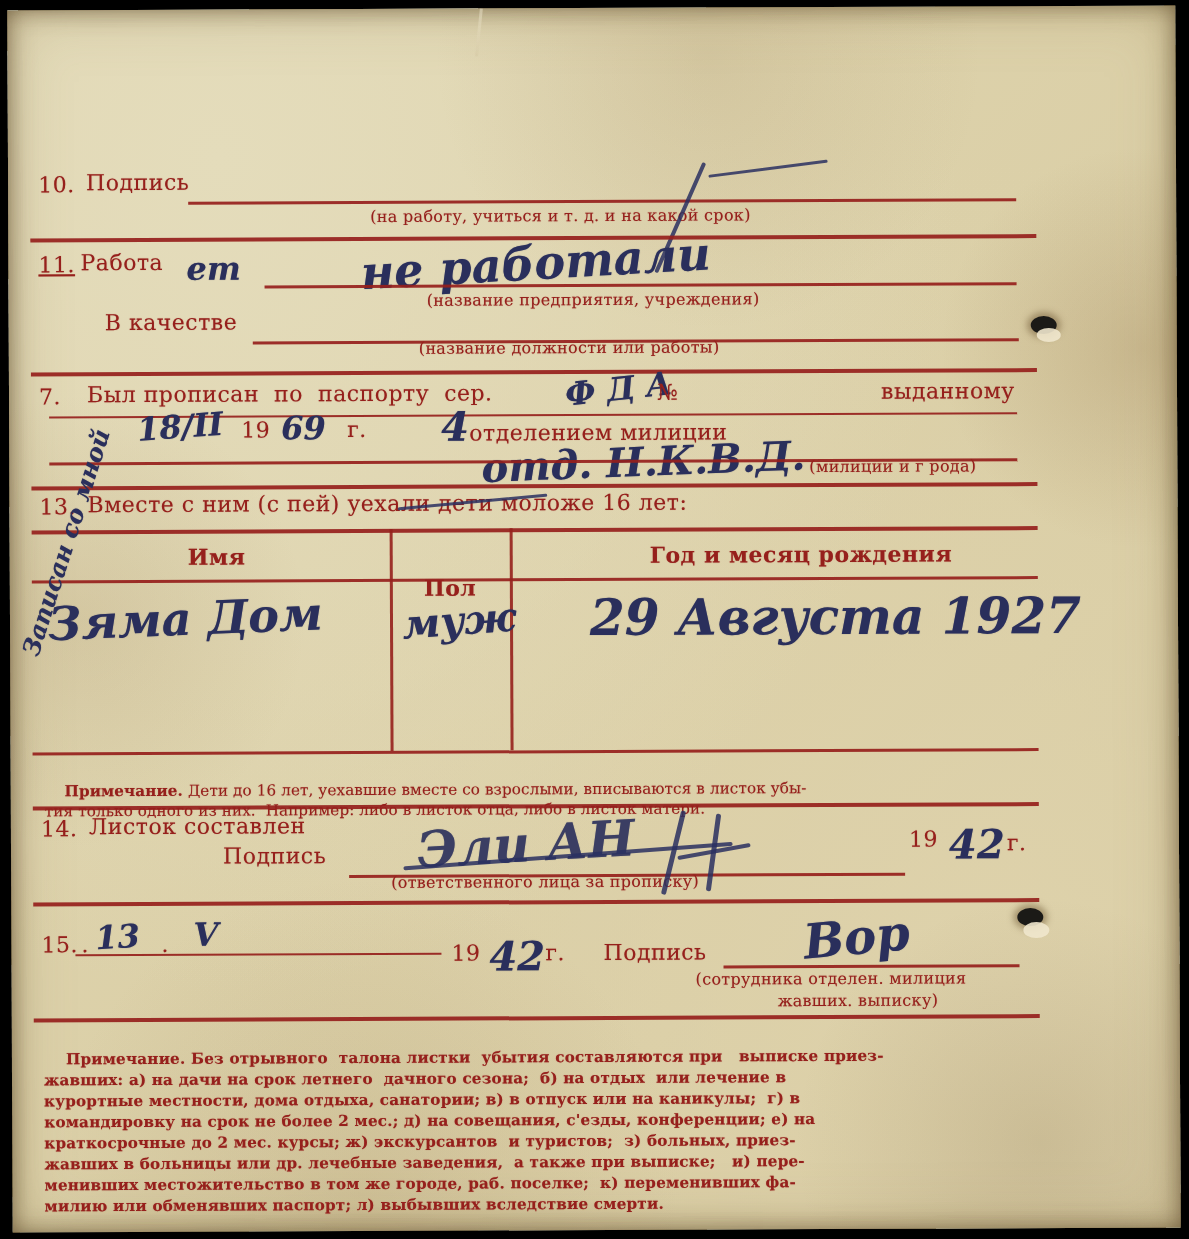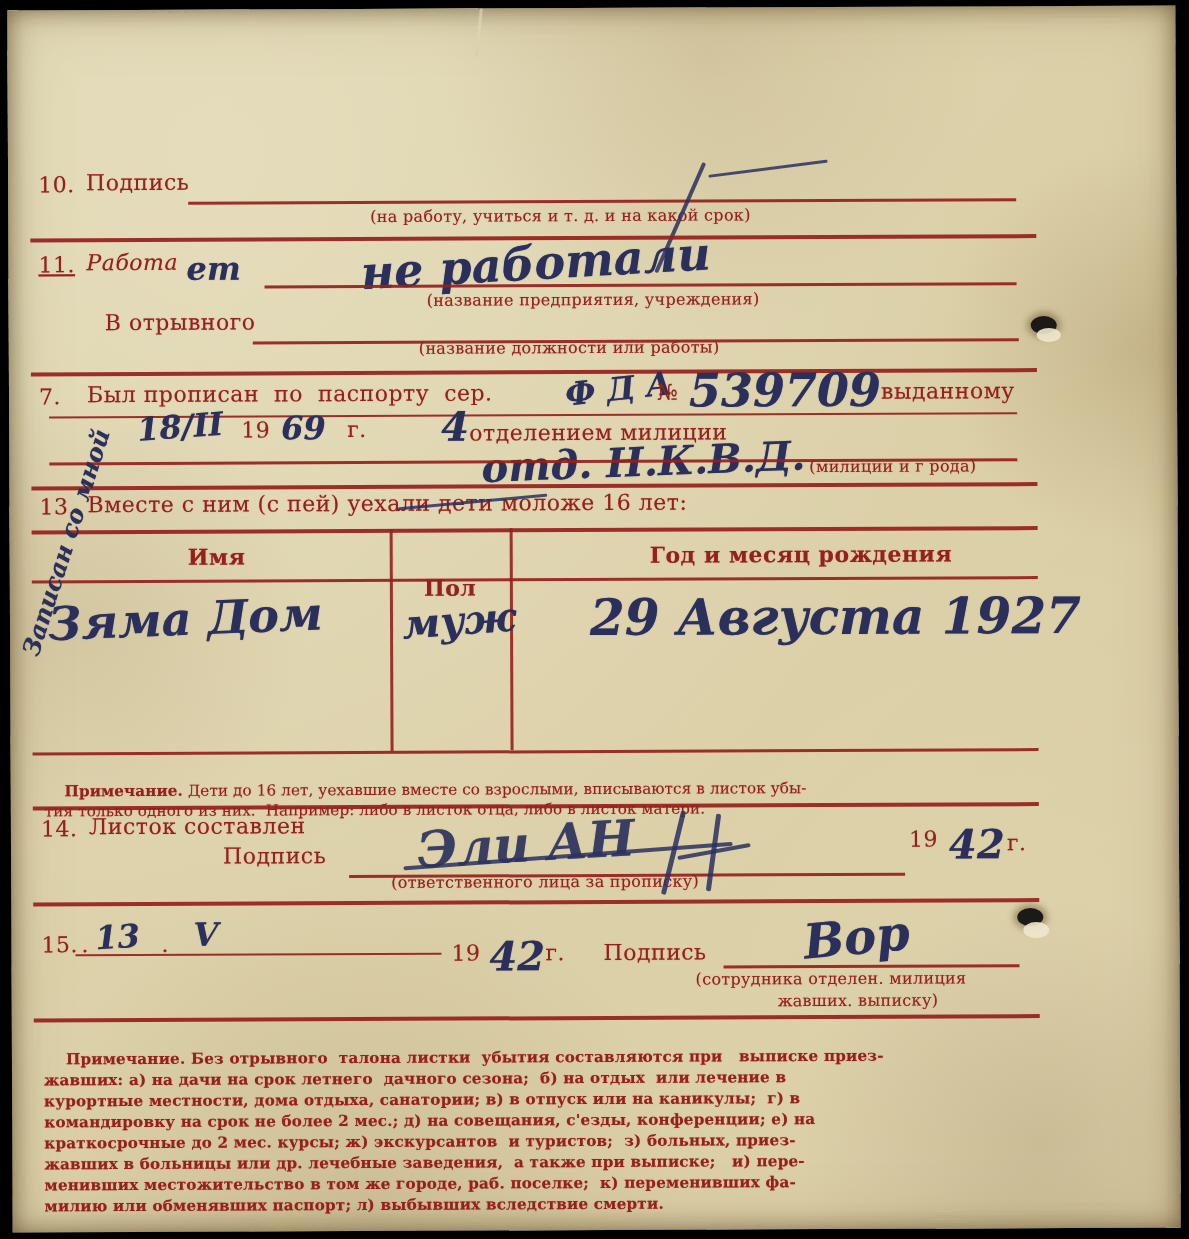--- a/index.html
+++ b/index.html
@@ -129,40 +129,39 @@
   <div class="ink lbl" style="left:78px;top:160px;">Подпись</div>
   <div class="rule med" style="left:180px;top:192px;width:828px;"></div>
   <div class="ink sub" style="left:362px;top:198px;">(на работу, учиться и т. д. и на какой срок)</div>
 
   <div class="stroke" style="left:670px;top:150px;width:4px;height:120px;transform:rotate(24deg);"></div>
   <div class="stroke" style="left:700px;top:160px;width:120px;height:3px;transform:rotate(-7deg);"></div>
 
   <div class="rule thick" style="left:22px;top:228px;width:1006px;"></div>
 
   <div class="ink lbl" style="left:30px;top:242px;text-decoration:underline;">11.</div>
-  <div class="ink lbl" style="left:78px;top:240px;font-style:italic;">Работа</div>
+  <div class="ink lbl" style="left:72px;top:240px;">Работа</div>
   <div class="hand md" style="left:178px;top:240px;">ет</div>
   <div class="hand xl" style="left:352px;top:228px;transform:rotate(-3deg);">не работали</div>
   <div class="rule med" style="left:256px;top:276px;width:752px;"></div>
   <div class="ink sub" style="left:418px;top:282px;">(название предприятия, учреждения)</div>
 
-  <div class="ink lbl" style="left:96px;top:300px;">В отрывного</div>
+  <div class="ink lbl" style="left:96px;top:300px;">В качестве</div>
   <div class="rule med" style="left:244px;top:332px;width:766px;"></div>
   <div class="ink sub" style="left:410px;top:330px;">(название должности или работы)</div>
 
   <div class="hole" style="left:1022px;top:310px;width:26px;height:18px;"></div>
   <div class="hole-hl" style="left:1028px;top:322px;width:24px;height:14px;"></div>
 
   <div class="rule thick" style="left:22px;top:362px;width:1006px;"></div>
 
   <div class="ink lbl" style="left:30px;top:374px;">7.</div>
   <div class="ink lbl" style="left:78px;top:372px;">Был прописан  по  паспорту  сер.</div>
   <div class="hand md" style="left:556px;top:362px;transform:rotate(-6deg);">Ф Д А</div>
   <div class="ink lbl" style="left:648px;top:372px;">№</div>
-  <div class="hand xl" style="left:680px;top:356px;">539709</div>
   <div class="ink lbl" style="left:872px;top:372px;">выданному</div>
 
   <div class="rule thin" style="left:40px;top:406px;width:968px;"></div>
 
   <div class="hand md" style="left:128px;top:398px;transform:rotate(-4deg);">18/II</div>
   <div class="ink lbl" style="left:232px;top:408px;">19</div>
   <div class="hand md" style="left:272px;top:400px;">69</div>
   <div class="ink lbl" style="left:338px;top:408px;">г.</div>
   <div class="hand lg" style="left:432px;top:394px;">4</div>
   <div class="ink lbl" style="left:460px;top:412px;">отделением милиции</div>

